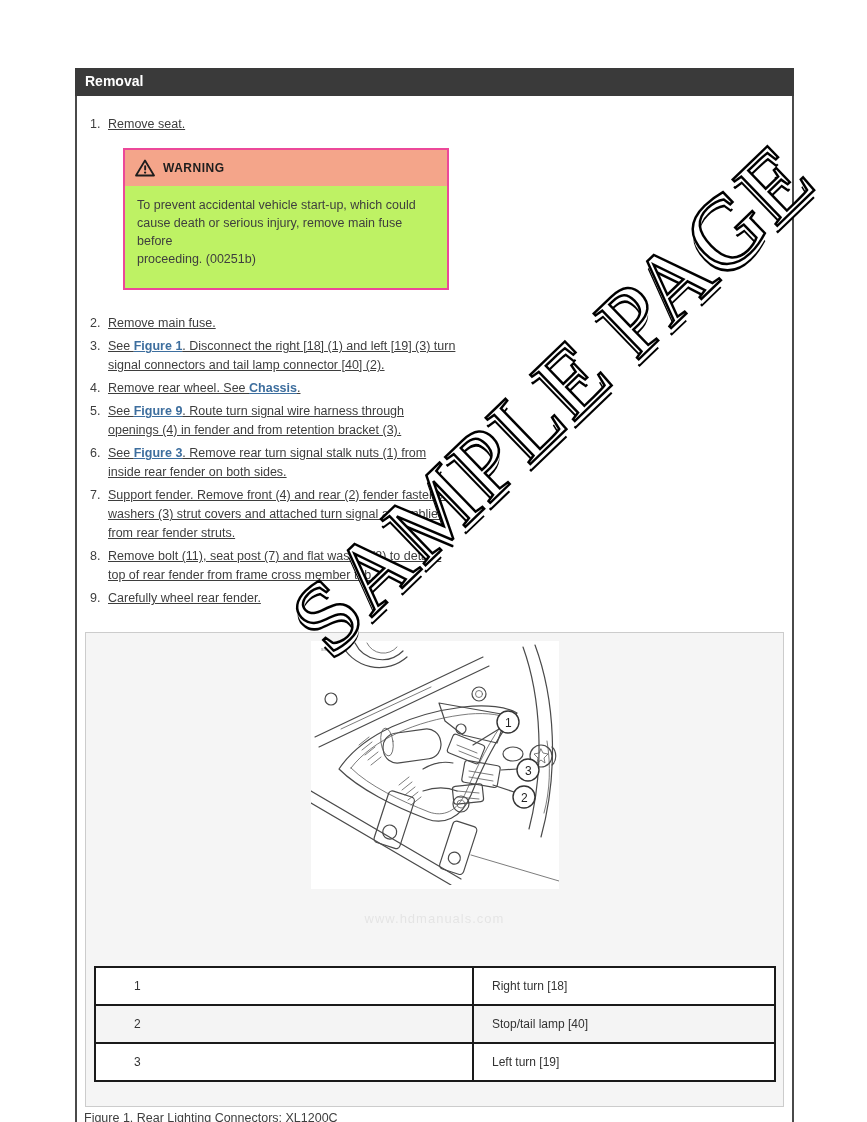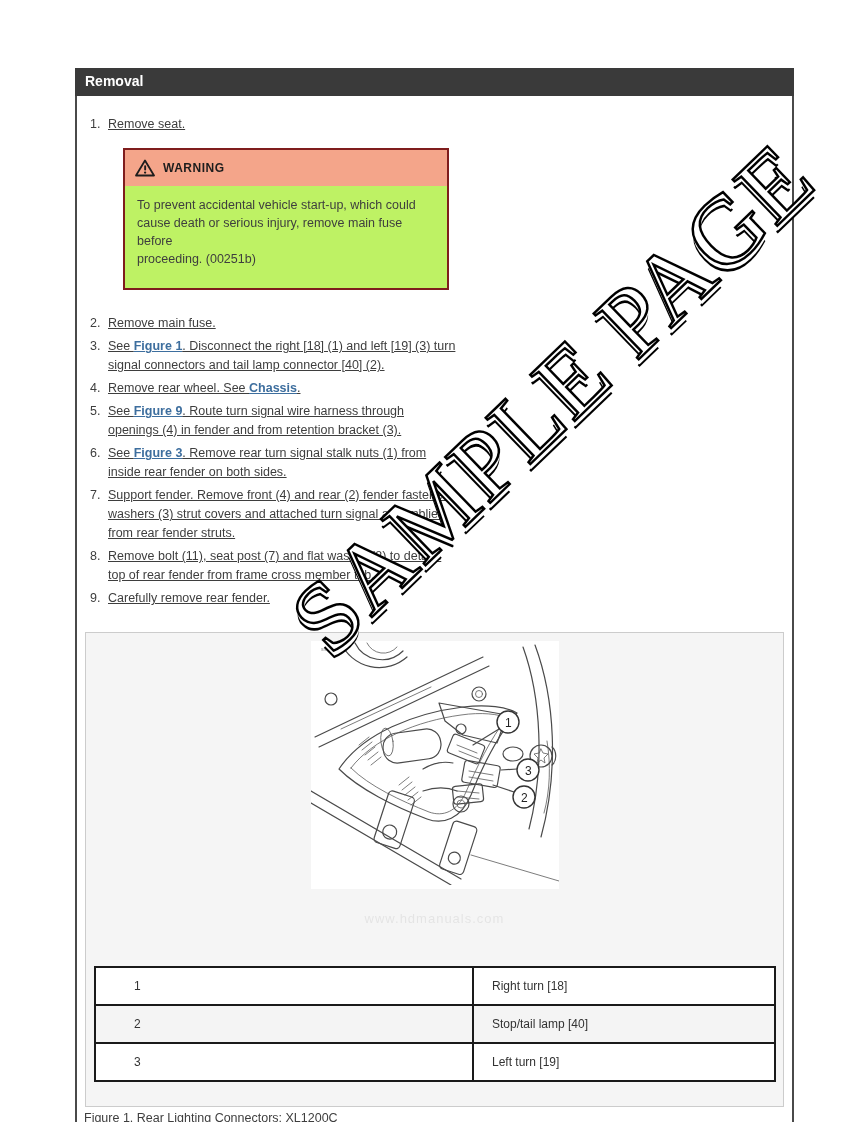--- a/index.html
+++ b/index.html
@@ -19,21 +19,21 @@
     background:#ffffff;
     border-left:2px solid #4a4a4a;border-right:2px solid #4a4a4a;
     border-bottom:2px solid #d9d9d9;
     padding:19px 0 8px 0;box-sizing:border-box;
   }
   ol.steps{list-style:none;margin:0 0 0 13px;padding:0;width:420px;font-size:12.5px;}
   ol.steps li{display:flex;margin-bottom:4px;line-height:19px;}
   .num{width:18px;flex:none;}
   .txt{flex:1;white-space:pre-wrap;text-decoration:underline;}
   a.doclink{color:#3d6e9e;font-weight:bold;text-decoration:underline;cursor:pointer;}
-  .warnbox{margin:14px 0 24px 33px;width:322px;border:2px solid #7f1d1d;}
+  .warnbox{margin:14px 0 24px 33px;width:322px;border:2px solid #ec4899;}
   .warnhead{background:#f4a58a;padding:9px 10px;display:flex;align-items:center;gap:8px;}
   .warnhead .wlabel{font-size:12px;font-weight:bold;color:#1d1d1d;letter-spacing:.5px;}
   .warnbody{background:#bef264;padding:10px 12px 20px 12px;font-size:12.5px;line-height:18px;white-space:pre-wrap;}
   .figure-panel{
     margin:24px 8px 0 8px;background:#f5f5f5;border:1px solid #cccccc;
     padding-top:8px;box-sizing:border-box;
   }
   .illustration-wrap{width:248px;margin:0 auto;background:#ffffff;}
   .faint-url{
     text-align:center;margin-top:22px;font-size:13px;color:#9a9a9a;opacity:0.18;
@@ -126,21 +126,21 @@
 washers (3) strut covers and attached turn signal assemblies
 from rear fender struts.</span>
       </li>
       <li>
         <span class="num">8.</span>
         <span class="txt">Remove bolt (11), seat post (7) and flat washer (8) to detach
 top of rear fender from frame cross member tab.</span>
       </li>
       <li>
         <span class="num">9.</span>
-        <span class="txt">Carefully remove rear fender.</span>
+        <span class="txt">Carefully wheel rear fender.</span>
       </li>
     </ol>
 
     <div class="figure-panel">
 
       <div class="illustration-wrap">
         <svg width="248" height="244" viewBox="0 0 248 244">
 
           <text class="tinyid" x="10" y="10">sm07148</text>
 

